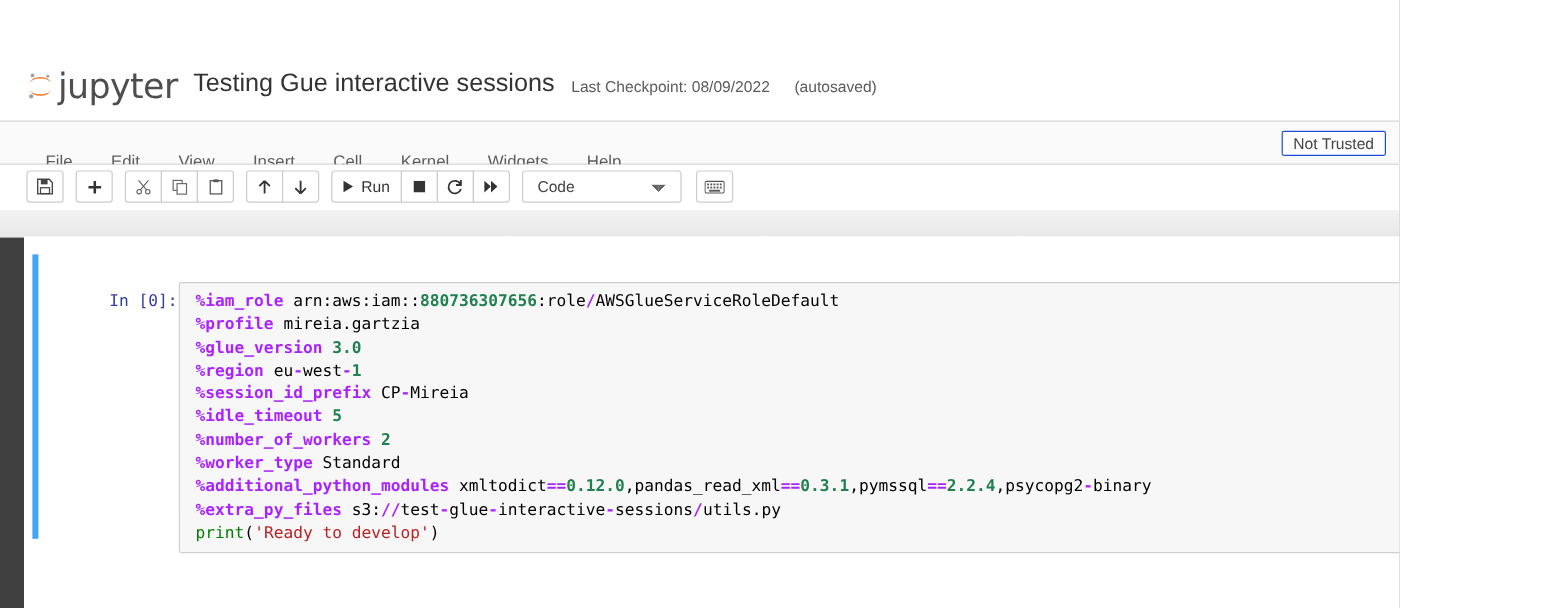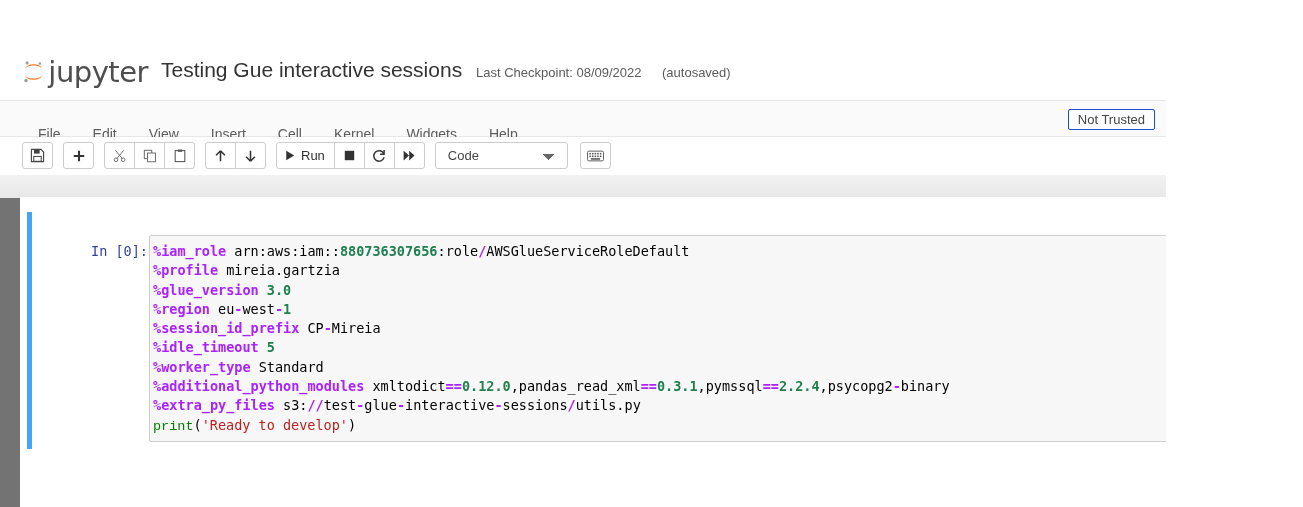--- a/index.html
+++ b/index.html
@@ -6,21 +6,21 @@
     margin: 0;
     padding: 0;
     background: #ffffff;
     font-family: "Liberation Sans", sans-serif;
   }
   #page {
     position: relative;
     width: 1166px;
     height: 507px;
     overflow: hidden;
-    background: #737373;
+    background: #404040;
   }
 
   
   .header {
     position: absolute;
     left: 0; top: 0;
     width: 1303px;
     height: 101px;
     background: #ffffff;
     border-bottom: 1px solid #e7e7e7;
@@ -237,37 +237,37 @@
     color: #303f9f;
     white-space: nowrap;
   }
   .input-area {
     position: absolute;
     left: 129px; top: 23px;
     width: 1109px;
     background: #f7f7f7;
     border: 1px solid #cfcfcf;
     border-radius: 2px;
-    padding: 6px 5px 6px 3px;
+    padding: 6px 5px 6px 13px;
     box-sizing: border-box;
     overflow: hidden;
   }
   .code-line {
     font-family: "DejaVu Sans Mono", monospace;
     font-size: 13.5px;
     line-height: 19.3px;
     color: #000000;
     white-space: pre;
     height: 19.3px;
   }
   .tok-magic  { color: #aa22ff; font-weight: 700; }
   .tok-num    { color: #208050; font-weight: 700; }
   .tok-op     { color: #aa22ff; font-weight: 700; }
   .tok-str    { color: #ba2121; }
-  .tok-builtin{ color: #008000; font-family: Liberation Mono, monospace; }
+  .tok-builtin{ color: #008000; }
   .tok-plain  { color: #000000; }
 </style>
 </head>
 <body>
 
 <div id="page">
 
   <div class="header">
 
     <div class="logo-wrap">
@@ -424,20 +424,21 @@
       <div class="cell-selbar"></div>
       <div class="prompt">In [0]:</div>
       <div class="input-area">
         <div id="code-lines">
             <div class="code-line"><span class="tok-magic">%iam_role</span><span class="tok-plain"> arn:aws:iam::</span><span class="tok-num">880736307656</span><span class="tok-plain">:role</span><span class="tok-op">/</span><span class="tok-plain">AWSGlueServiceRoleDefault</span></div>
             <div class="code-line"><span class="tok-magic">%profile</span><span class="tok-plain"> mireia.gartzia</span></div>
             <div class="code-line"><span class="tok-magic">%glue_version</span><span class="tok-plain"> </span><span class="tok-num">3.0</span></div>
             <div class="code-line"><span class="tok-magic">%region</span><span class="tok-plain"> eu</span><span class="tok-op">-</span><span class="tok-plain">west</span><span class="tok-op">-</span><span class="tok-num">1</span></div>
             <div class="code-line"><span class="tok-magic">%session_id_prefix</span><span class="tok-plain"> CP</span><span class="tok-op">-</span><span class="tok-plain">Mireia</span></div>
             <div class="code-line"><span class="tok-magic">%idle_timeout</span><span class="tok-plain"> </span><span class="tok-num">5</span></div>
+            <div class="code-line"><span class="tok-magic">%number_of_workers</span><span class="tok-plain"> </span><span class="tok-num">2</span></div>
             <div class="code-line"><span class="tok-magic">%worker_type</span><span class="tok-plain"> Standard</span></div>
             <div class="code-line"><span class="tok-magic">%additional_python_modules</span><span class="tok-plain"> xmltodict</span><span class="tok-op">==</span><span class="tok-num">0.12.0</span><span class="tok-plain">,pandas_read_xml</span><span class="tok-op">==</span><span class="tok-num">0.3.1</span><span class="tok-plain">,pymssql</span><span class="tok-op">==</span><span class="tok-num">2.2.4</span><span class="tok-plain">,psycopg2</span><span class="tok-op">-</span><span class="tok-plain">binary</span></div>
             <div class="code-line"><span class="tok-magic">%extra_py_files</span><span class="tok-plain"> s3:</span><span class="tok-op">//</span><span class="tok-plain">test</span><span class="tok-op">-</span><span class="tok-plain">glue</span><span class="tok-op">-</span><span class="tok-plain">interactive</span><span class="tok-op">-</span><span class="tok-plain">sessions</span><span class="tok-op">/</span><span class="tok-plain">utils.py</span></div>
             <div class="code-line"><span class="tok-builtin">print</span><span class="tok-plain">(</span><span class="tok-str">'Ready to develop'</span><span class="tok-plain">)</span></div>
           </div>
       </div>
     </div>
   </div>
 
 </div>

